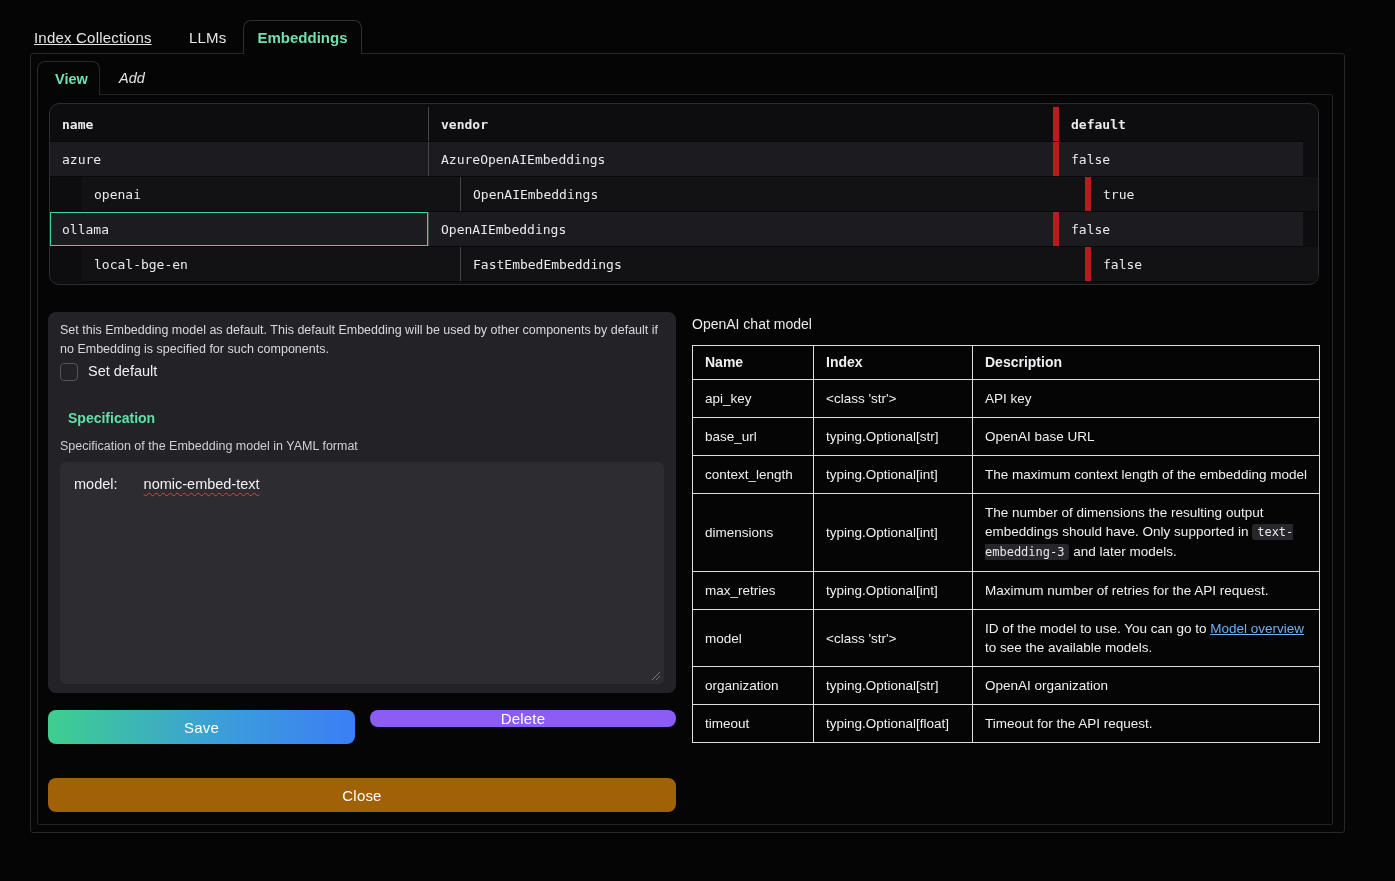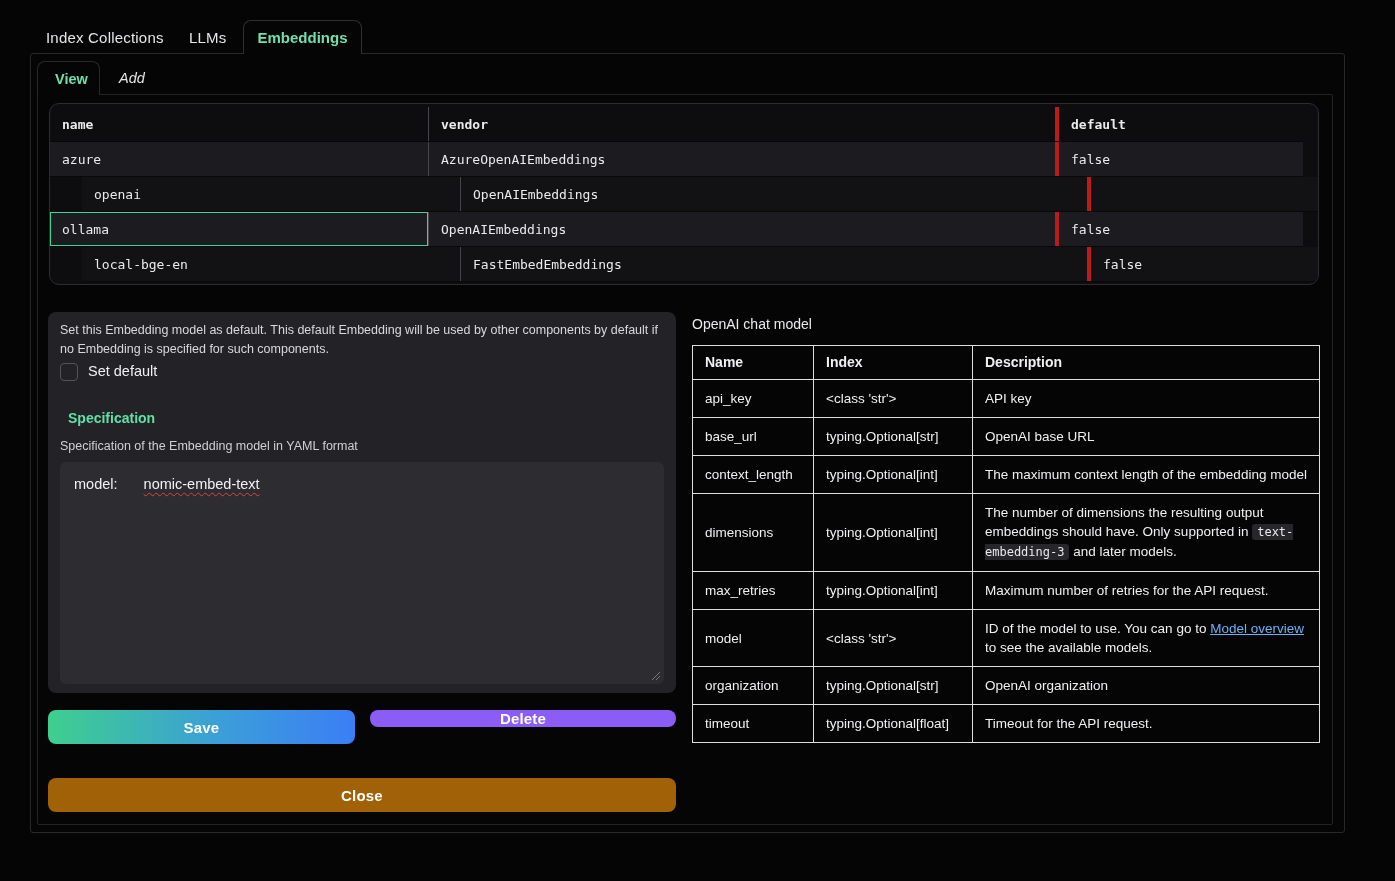--- a/index.html
+++ b/index.html
@@ -30,21 +30,21 @@
   .emb-table { position:absolute; left:49px; top:103px; width:1270px; height:182px;
                background:#0d0d10; border:1px solid #2c2c31; border-radius:10px;
                padding-top:3px; z-index:2; overflow:hidden;
                font-family:"DejaVu Sans Mono","Liberation Mono",monospace; font-size:13px; }
   .erow { display:flex; height:35px; width:calc(100% - 15px); border-bottom:1px solid #08080a; }
   .erow.header { font-weight:bold; background:transparent; }
   .erow.light { background:#1c1c20; }
   .erow.dark  { background:#121215;margin-left:32px; }
   .ecell { display:flex; align-items:center; padding-left:12px; color:#eaeaec; overflow:hidden; white-space:nowrap; }
   .ecell.c0 { width:379px; border-right:1px solid #45454a; }
-  .ecell.c1 { width:630px; border-right:4px solid #b91c1c; }
+  .ecell.c1 { width:630px; border-right:6px solid #b91c1c; }
   .ecell.c2 { flex:1; }
   .ecell.sel { box-shadow: inset 0 0 0 1px #3dd598; }
 
   
   .card { position:absolute; left:48px; top:312px; width:628px; height:381px;
           background:#232227; border-radius:8px; z-index:2; }
   .card .desc { position:absolute; left:12px; top:9px; width:600px;
                 font-size:12.5px; line-height:18.5px; color:#d9d9dd; }
   .checkbox { position:absolute; left:12px; top:51px; width:18px; height:18px;
               border:1px solid #53535a; border-radius:4px; background:transparent; cursor:pointer; }
@@ -53,21 +53,21 @@
   .spec-sub { position:absolute; left:12px; top:127px; font-size:12.5px; color:#cfcfd4; }
   .editor { position:absolute; left:12px; top:150px; width:604px; height:222px;
             background:#2c2c31; border-radius:6px; padding:9px 14px;
             font-size:14.5px; line-height:27px; color:#f2f2f4; cursor:text; }
   .squiggle { text-decoration:underline; text-decoration-style:wavy;
               text-decoration-color:#d24a43; text-decoration-thickness:1px; text-underline-offset:3px;padding-left:22px; }
   .resize-handle { position:absolute; right:3px; bottom:3px; opacity:.65; }
 
   
   button { border:none; border-radius:8px; color:#ffffff; font-family:"Liberation Sans",sans-serif;
-           font-size:15px; font-weight:bold; letter-spacing:.2px; cursor:pointer; position:absolute; z-index:2; }
+           font-size:15px; font-weight:normal; letter-spacing:.2px; cursor:pointer; position:absolute; z-index:2; }
   .btn-save   { left:48px;  top:710px; width:307px; height:34px;
                 background:linear-gradient(90deg,#3ecf8e 0%,#3b9fd8 55%,#3b7ef6 100%); }
   .btn-delete { left:370px; top:710px; width:306px; height:17px; background:#8b5cf6; }
   .btn-close  { left:48px;  top:778px; width:628px; height:34px; background:#a16207; }
 
   
   .params-title { position:absolute; left:692px; top:316px; font-size:14px; color:#ebebee; z-index:2; }
   .params { position:absolute; left:692px; top:345px; width:627px; z-index:2; }
   .params table { border-collapse:collapse; width:100%; table-layout:fixed; }
   .params th, .params td { border:1px solid #dedee0; text-align:left; vertical-align:middle;
@@ -77,21 +77,21 @@
   .params col.c-name { width:121px; }
   .params col.c-type { width:159px; }
   .params col.c-desc { width:347px; }
   .chip { font-family:"DejaVu Sans Mono","Liberation Mono",monospace; font-size:12px;
           background:#26262b; border-radius:3px; padding:1px 5px; color:#e8e8ea; }
   .doclink { color:#6db1f5; text-decoration:underline; cursor:pointer; }
 </style>
 </head>
 <body>
 
-<div class="top-tab" style="left:46px;">Index Collections</div>
+<div class="top-tab" style="left:34px;text-decoration:underline;">Index Collections</div>
 <div class="top-tab" style="left:189px;">LLMs</div>
 <div class="tab-box" style="left:243px; width:119px;">Embeddings</div>
 
 <div class="outer-panel"></div>
 <div class="sub-tab-box">View</div>
 <div class="sub-tab">Add</div>
 <div class="inner-panel"></div>
 
 <div class="emb-table">
   <div class="erow header">
@@ -101,20 +101,21 @@
   </div>
   <div id="erows">
       <div class="erow light">
         <div class="ecell c0">azure</div>
         <div class="ecell c1">AzureOpenAIEmbeddings</div>
         <div class="ecell c2">false</div>
       </div>
       <div class="erow dark">
         <div class="ecell c0">openai</div>
         <div class="ecell c1">OpenAIEmbeddings</div>
+        <div class="ecell c2">true</div>
       </div>
       <div class="erow light">
         <div class="ecell c0 sel">ollama</div>
         <div class="ecell c1">OpenAIEmbeddings</div>
         <div class="ecell c2">false</div>
       </div>
       <div class="erow dark">
         <div class="ecell c0">local-bge-en</div>
         <div class="ecell c1">FastEmbedEmbeddings</div>
         <div class="ecell c2">false</div>

